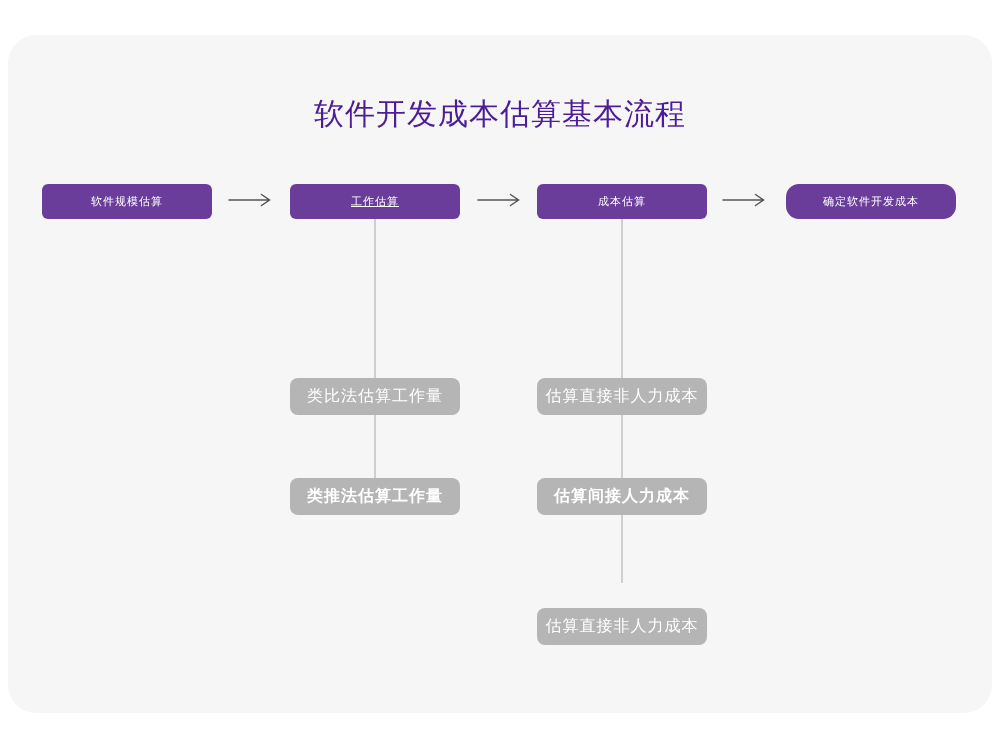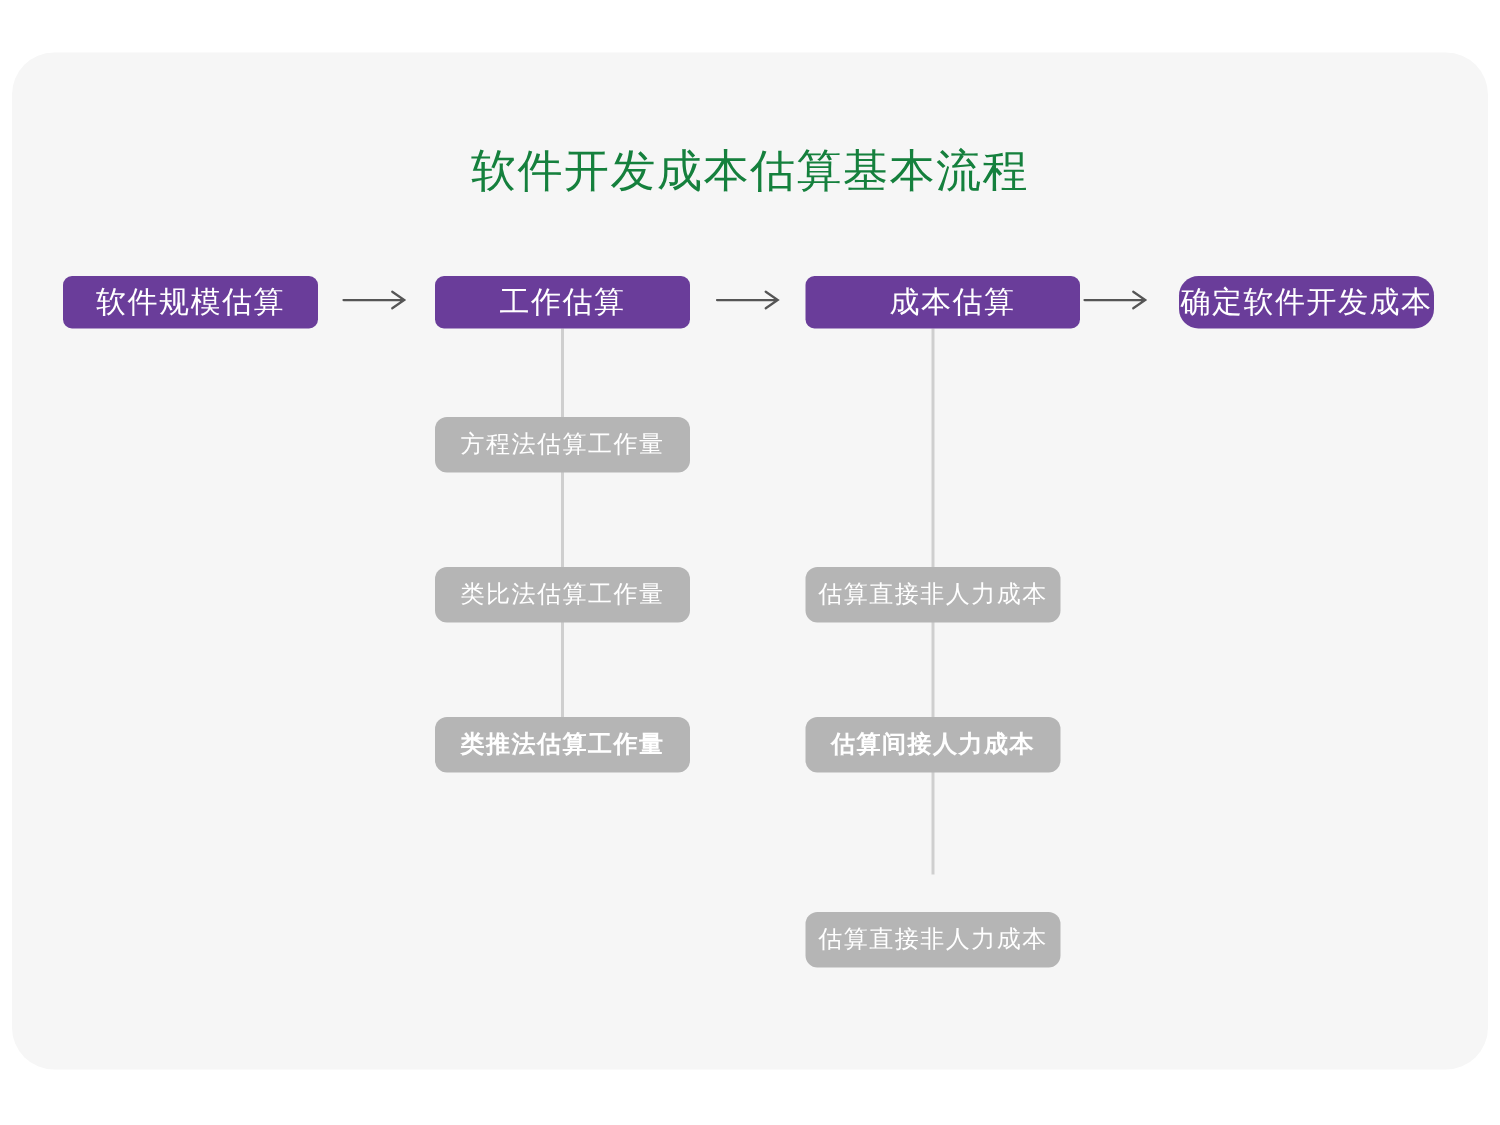--- a/index.html
+++ b/index.html
@@ -27,42 +27,42 @@
     border-radius: 28px;
   }
   .title {
     position: absolute;
     top: 94px;
     left: 0;
     width: 100%;
     text-align: center;
     font-size: 30px;
     font-weight: 500;
-    color: #15803d;
+    color: #4c1d95;
     letter-spacing: 1px;
     margin: 0;
     z-index: 3;
   }
   .step {
     position: absolute;
     width: 170px;
     height: 35px;
     background: #6a3d9a;
     border-radius: 6px;
     color: #ffffff;
-    font-size: 20px;
+    font-size: 11px;
     display: flex;
     align-items: center;
     justify-content: center;
     z-index: 2;
     letter-spacing: 1px;
   }
   .step-1 { left: 42px;  top: 184px; }
-  .step-2 { left: 290px; top: 184px; }
-  .step-3 { left: 537px; top: 184px; padding-left: 13px; }
+  .step-2 { left: 290px; top: 184px; text-decoration: underline; }
+  .step-3 { left: 537px; top: 184px; }
   .step-4 { left: 786px; top: 184px; border-radius: 13px; }
 
   .sub {
     position: absolute;
     width: 170px;
     height: 37px;
     background: #b5b5b5;
     border-radius: 8px;
     color: #ffffff;
     font-size: 16px;
@@ -116,20 +116,19 @@
   <svg class="arrow arrow-1" width="44" height="16" viewBox="0 0 44 16">
     <path d="M1 8 H41 M33.5 2.5 L41.5 8 L33.5 13.5" stroke="#555555" stroke-width="1.5" fill="none" stroke-linecap="round"></path>
   </svg>
   <svg class="arrow arrow-2" width="44" height="16" viewBox="0 0 44 16">
     <path d="M1 8 H41 M33.5 2.5 L41.5 8 L33.5 13.5" stroke="#555555" stroke-width="1.5" fill="none" stroke-linecap="round"></path>
   </svg>
   <svg class="arrow arrow-3" width="44" height="16" viewBox="0 0 44 16">
     <path d="M1 8 H41 M33.5 2.5 L41.5 8 L33.5 13.5" stroke="#555555" stroke-width="1.5" fill="none" stroke-linecap="round"></path>
   </svg>
 
-  <div class="sub col-work row-0">方程法估算工作量</div>
   <div class="sub col-work row-1">类比法估算工作量</div>
   <div class="sub col-work row-2">类推法估算工作量</div>
 
   <div class="sub col-cost row-1">估算直接非人力成本</div>
   <div class="sub col-cost row-2">估算间接人力成本</div>
   <div class="sub col-cost row-3">估算直接非人力成本</div>
 </div>
 
 </body></html>

